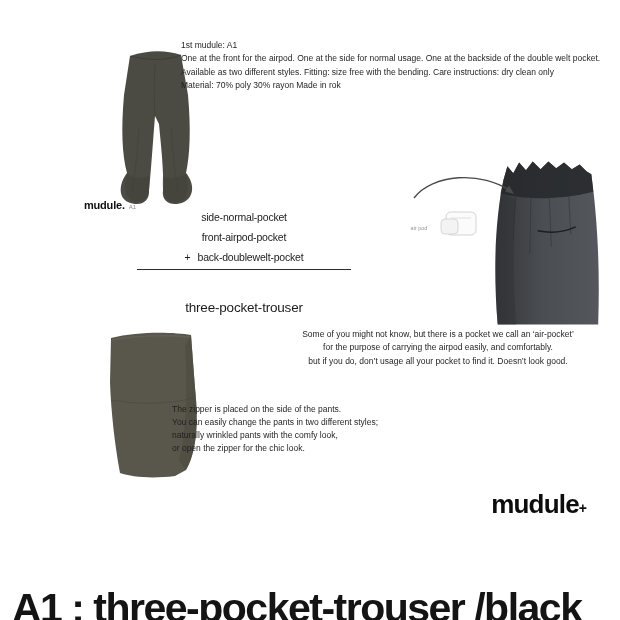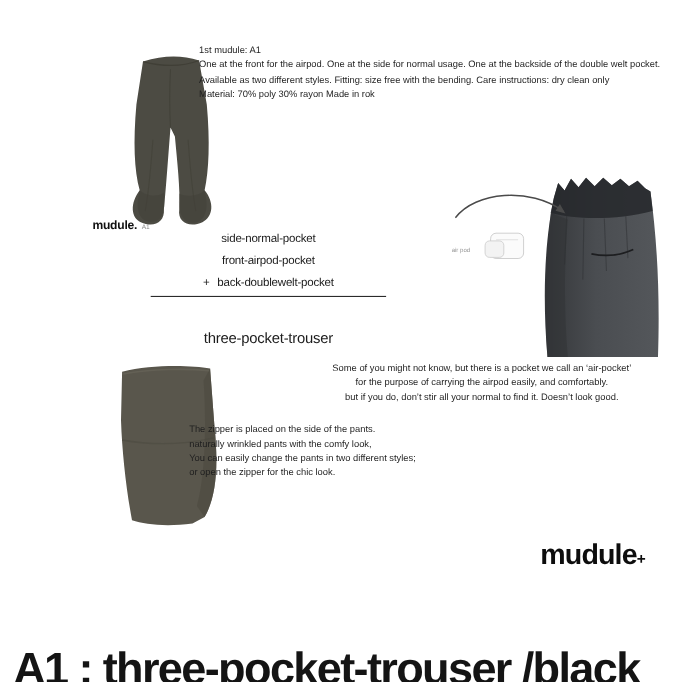--- a/index.html
+++ b/index.html
@@ -43,21 +43,21 @@
 
   
   .photo-folded { left:58px; top:312px; width:108px; height:152px; }
   .photo-folded svg { width:100%; height:100%; display:block; }
 
   
   .air-note { right:17px; top:328px; width:330px; text-align:center; font-size:8.5px; line-height:13.4px; color:#1f1f1f; }
   .air-note .line { white-space:nowrap; }
 
   
-  .zip-note { left:172px; top:384px; width:240px; font-size:8.5px; line-height:12.9px; color:#1f1f1f; }
+  .zip-note { left:172px; top:403px; width:240px; font-size:8.5px; line-height:12.9px; color:#1f1f1f; }
   .zip-note .line { white-space:nowrap; }
 
   
   .logo { right:33px; top:489px; white-space:nowrap; color:#0d0d0d; }
   .logo .brand { font-weight:bold; font-size:26px; letter-spacing:-0.8px; }
   .logo .plus { font-weight:bold; font-size:14px; vertical-align:baseline; }
 
   
   .footer-title {
     left:12px; top:585px; width:640px; white-space:nowrap;
@@ -144,27 +144,27 @@
       <path d="M13 10 C40 3 76 4 93 7 L97 60 C101 98 98 125 88 142 L77 148 C53 151 34 149 22 145 C17 118 13 84 12 54 Z" fill="#59564c"></path>
       <path d="M93 7 L97 60 C101 98 98 125 88 142 L81 132 C88 108 90 60 87 18 Z" fill="#4e4b42" opacity="0.7"></path>
       <path d="M13 72 C40 77 70 76 96 70" stroke="#4a473e" stroke-width="1.2" fill="none" opacity="0.5"></path>
       <path d="M14 12 C40 7 72 7 92 9" stroke="#6a675c" stroke-width="1.5" fill="none" opacity="0.6"></path>
     </svg>
   </figure>
 
   <div class="abs air-note">
     <div class="line">Some of you might not know, but there is a pocket we call an ‘air-pocket’</div>
     <div class="line">for the purpose of carrying the airpod easily, and comfortably.</div>
-    <div class="line">but if you do, don’t stir all your normal to find it. Doesn’t look good.</div>
+    <div class="line">but if you do, don’t usage all your pocket to find it. Doesn’t look good.</div>
   </div>
 
   <div class="abs zip-note">
     <div class="line">The zipper is placed on the side of the pants.</div>
+    <div class="line">You can easily change the pants in two different styles;</div>
     <div class="line">naturally wrinkled pants with the comfy look,</div>
-    <div class="line">You can easily change the pants in two different styles;</div>
     <div class="line">or open the zipper for the chic look.</div>
   </div>
 
   <div class="abs logo">
     <span class="brand">mudule</span><span class="plus">+</span>
   </div>
 
   <div class="abs footer-title">A1 : three-pocket-trouser /black</div>
 
 </div>

